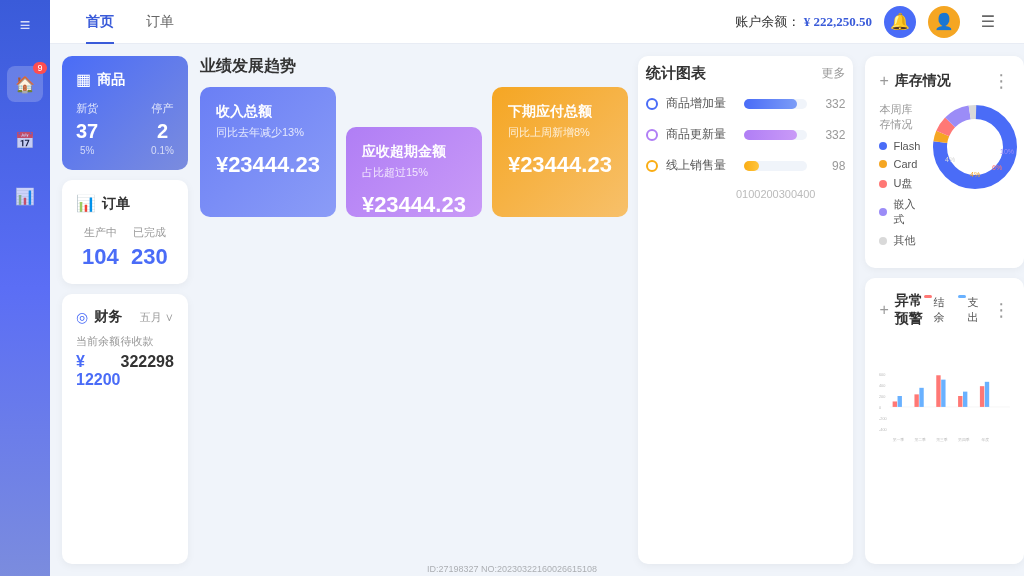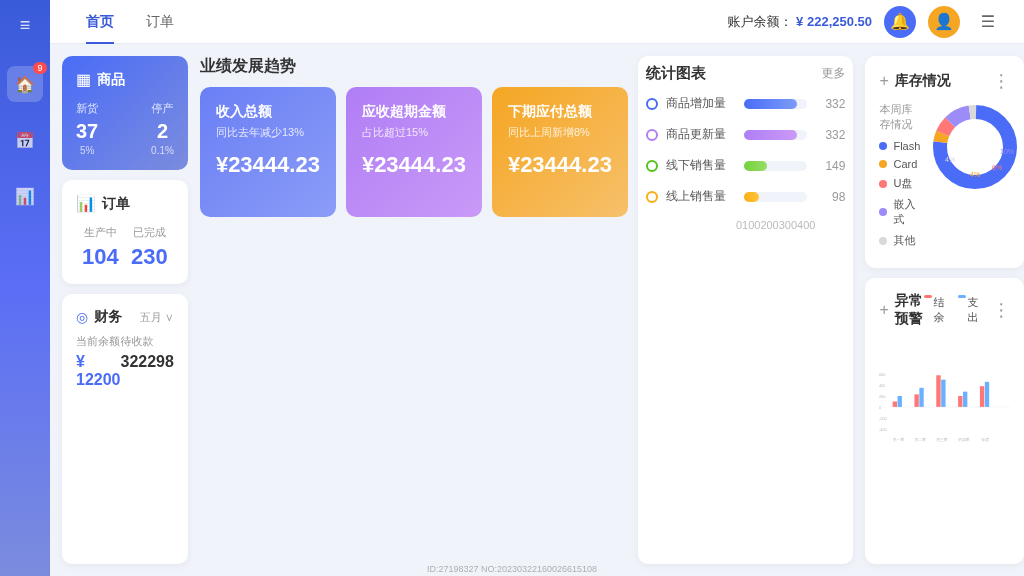--- a/index.html
+++ b/index.html
@@ -103,20 +103,21 @@
       align-items: center;
       gap: 12px;
     }
     .account-balance {
       font-size: 13px;
       color: #333;
     }
     .balance-amount {
       color: #3a5bd9;
       font-weight: bold;
+      font-family: Liberation Serif, serif;
     }
     .icon-btn {
       width: 32px;
       height: 32px;
       border-radius: 50%;
       display: flex;
       align-items: center;
       justify-content: center;
       cursor: pointer;
       font-size: 16px;
@@ -269,21 +270,21 @@
       color: #333;
       margin-bottom: 10px;
     }
     .perf-card {
       flex: 1;
       border-radius: 10px;
       padding: 16px;
       color: white;
     }
     .perf-card.blue { background: linear-gradient(135deg, #6a7ff5 0%, #8b9cf7 100%); }
-    .perf-card.purple { background: linear-gradient(135deg, #b07ef5 0%, #c99af7 100%); }
+    .perf-card.purple { background: linear-gradient(135deg, #b07ef5 0%, #c99af7 100%); margin-top: 40px; }
     .perf-card.orange { background: linear-gradient(135deg, #f5a623 0%, #f7c06a 100%); }
     .perf-card-title {
       font-size: 14px;
       font-weight: bold;
       margin-bottom: 4px;
     }
     .perf-card-sub {
       font-size: 11px;
       opacity: 0.8;
       margin-bottom: 12px;
@@ -602,28 +603,20 @@
           </div>
           <div class="bar-value">332</div>
         </div>
         <div class="bar-row">
           <div class="bar-indicator" style="border-color: #b07ef5;"></div>
           <div class="bar-label">商品更新量</div>
           <div class="bar-container">
             <div class="bar-fill" style="width:83%; background: linear-gradient(90deg, #b07ef5, #c99af7);"></div>
           </div>
           <div class="bar-value">332</div>
-        </div>
-        <div class="bar-row">
-          <div class="bar-indicator" style="border-color: #52c41a;"></div>
-          <div class="bar-label">线下销售量</div>
-          <div class="bar-container">
-            <div class="bar-fill" style="width:37%; background: linear-gradient(90deg, #73d13d, #95de64);"></div>
-          </div>
-          <div class="bar-value">149</div>
         </div>
         <div class="bar-row">
           <div class="bar-indicator" style="border-color: #faad14;"></div>
           <div class="bar-label">线上销售量</div>
           <div class="bar-container">
             <div class="bar-fill" style="width:24%; background: linear-gradient(90deg, #faad14, #ffc53d);"></div>
           </div>
           <div class="bar-value">98</div>
         </div>
 

